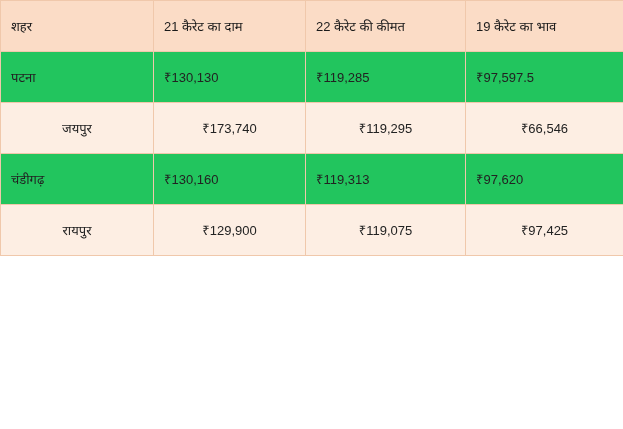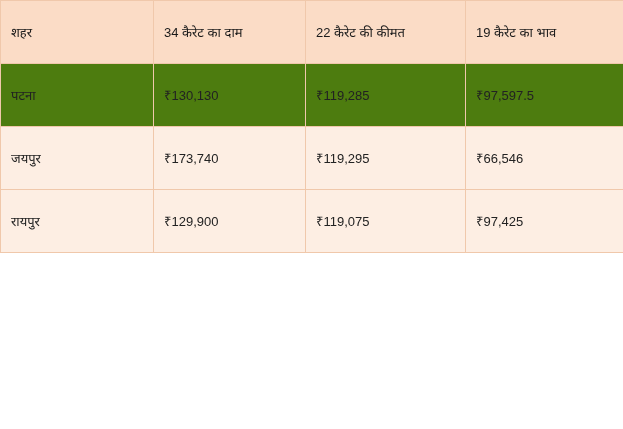--- a/index.html
+++ b/index.html
@@ -19,77 +19,84 @@
     box-sizing: border-box;
   }
   table.gold-rate-table {
     border-collapse: collapse;
     width: 623px;
     table-layout: fixed;
   }
   table.gold-rate-table th,
   table.gold-rate-table td {
     border: 1px solid #f0c8ab;
-    padding: 8px 10px;
+    padding: 2px 10px;
     height: 46px;
     text-align: left;
     vertical-align: middle;
     font-size: 13px;
     font-weight: normal;
     color: #222222;
     white-space: nowrap;
     overflow: hidden;
   }
   table.gold-rate-table thead th {
     background: #fbdcc6;
     color: #1a1a1a;
   }
   table.gold-rate-table tbody tr td {
-    background: #4d7c0f;
+    background: #22c55e;
   }
   table.gold-rate-table tbody tr.alt td {
     background: #fdeee3;
+    text-align: center;
   }
   col.c0 { width: 153px; }
   col.c1 { width: 152px; }
   col.c2 { width: 160px; }
   col.c3 { width: 158px; }
 </style>
 </head>
 <body>
 
 <div class="table-wrap">
   <table class="gold-rate-table">
     <colgroup>
       <col class="c0">
       <col class="c1">
       <col class="c2">
       <col class="c3">
     </colgroup>
     <thead>
       <tr>
         <th>शहर</th>
-        <th>34 कैरेट का दाम</th>
+        <th>21 कैरेट का दाम</th>
         <th>22 कैरेट की कीमत</th>
         <th>19 कैरेट का भाव</th>
       </tr>
     </thead>
     <tbody>
       <tr>
         <td>पटना</td>
         <td>₹130,130</td>
         <td>₹119,285</td>
         <td>₹97,597.5</td>
       </tr>
       <tr class="alt">
         <td>जयपुर</td>
         <td>₹173,740</td>
         <td>₹119,295</td>
         <td>₹66,546</td>
       </tr>
+      <tr>
+        <td>चंडीगढ़</td>
+        <td>₹130,160</td>
+        <td>₹119,313</td>
+        <td>₹97,620</td>
+      </tr>
       <tr class="alt">
         <td>रायपुर</td>
         <td>₹129,900</td>
         <td>₹119,075</td>
         <td>₹97,425</td>
       </tr>
     </tbody>
   </table>
 </div>
 

